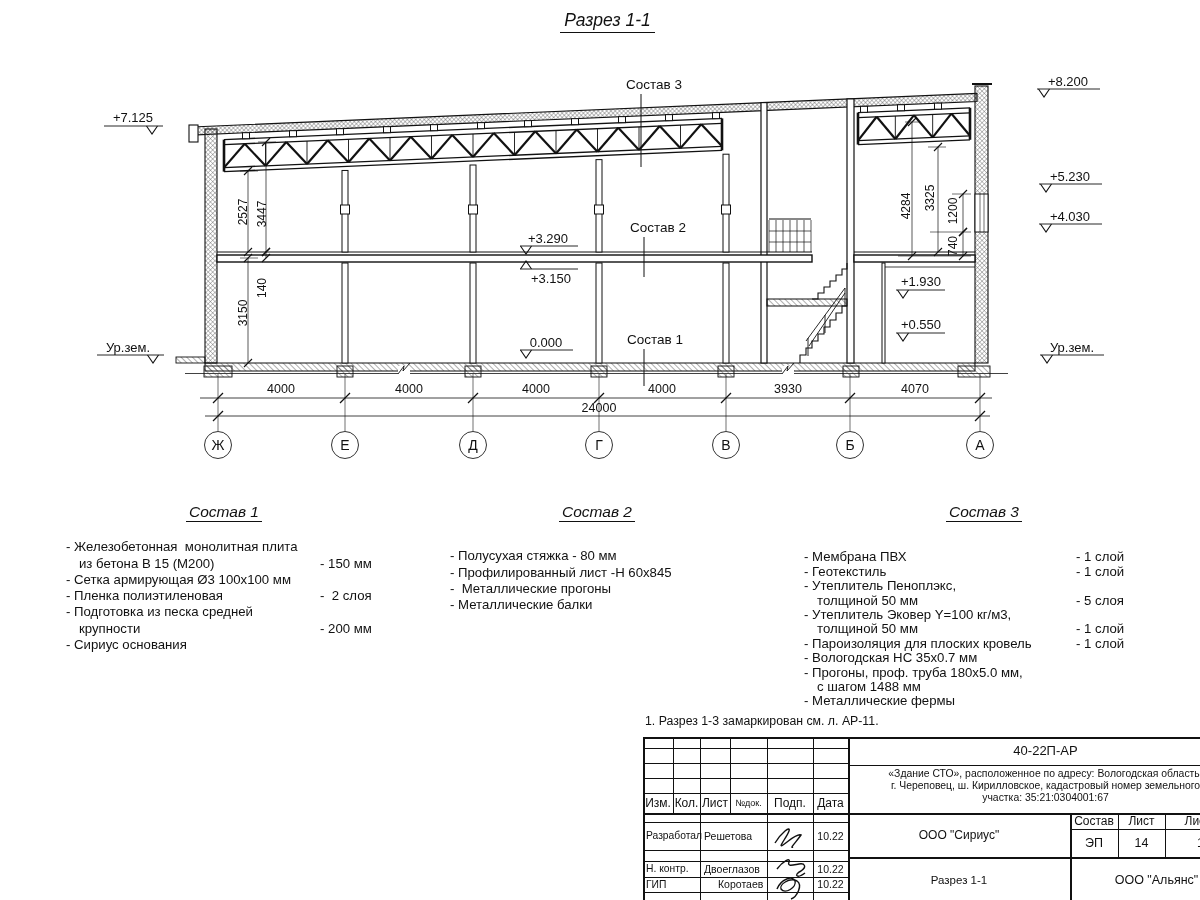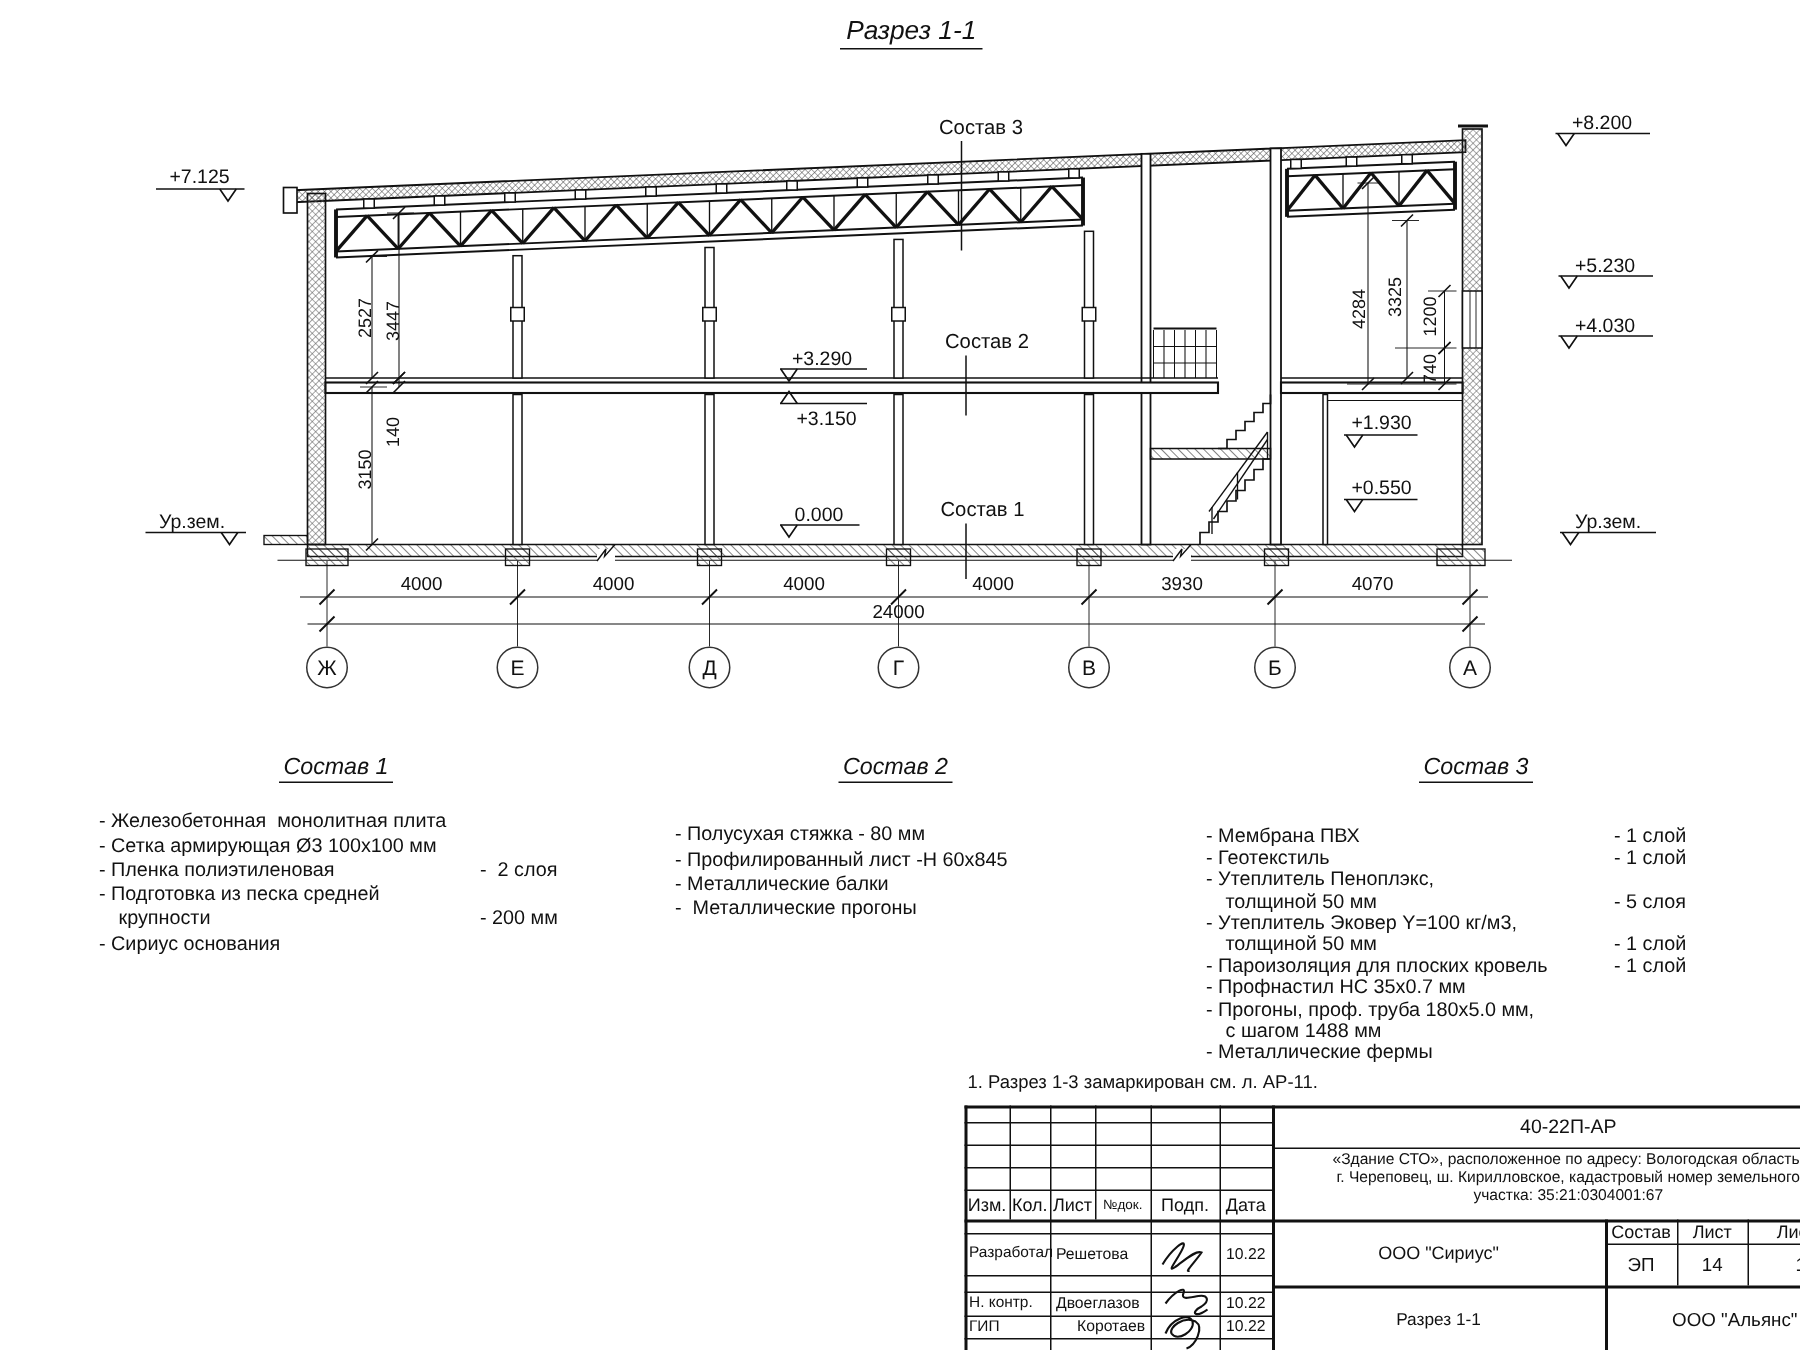--- a/index.html
+++ b/index.html
@@ -305,47 +305,48 @@
   <text x="473" y="450" text-anchor="middle" font-size="14">Д</text>
   <text x="599" y="450" text-anchor="middle" font-size="14">Г</text>
   <text x="726" y="450" text-anchor="middle" font-size="14">В</text>
   <text x="850" y="450" text-anchor="middle" font-size="14">Б</text>
   <text x="980" y="450" text-anchor="middle" font-size="14">А</text>
 </svg>
 
 <div id="s1" class="sostav" style="left:62px;top:504px;width:324px;">
   <div class="st"><span>Состав 1</span></div>
   <div class="ln"><span>- Железобетонная  монолитная плита</span></div>
+  <div class="ln cont"><span>из бетона В 15 (М200)</span><span class="val">- 150 мм</span></div>
   <div class="ln"><span>- Сетка армирующая Ø3 100х100 мм</span></div>
   <div class="ln"><span>- Пленка полиэтиленовая</span><span class="val">-  2 слоя</span></div>
   <div class="ln"><span>- Подготовка из песка средней</span></div>
   <div class="ln cont"><span>крупности</span><span class="val">- 200 мм</span></div>
   <div class="ln"><span>- Сириус основания</span></div>
 </div>
 
 <div id="s2" class="sostav" style="left:440px;top:504px;width:314px;">
   <div class="st"><span>Состав 2</span></div>
   <div style="height:9px"></div>
   <div class="ln" style="padding-left:10px"><span>- Полусухая стяжка - 80 мм</span></div>
   <div class="ln" style="padding-left:10px"><span>- Профилированный лист -Н 60х845</span></div>
+  <div class="ln" style="padding-left:10px"><span>-  Металлические прогоны</span></div>
   <div class="ln" style="padding-left:10px"><span>- Металлические балки</span></div>
-  <div class="ln" style="padding-left:10px"><span>-  Металлические прогоны</span></div>
 </div>
 
 <div id="s3" class="sostav" style="left:800px;top:504px;width:368px;">
   <div class="st"><span>Состав 3</span></div>
   <div style="height:11px"></div>
   <div class="ln"><span>- Мембрана ПВХ</span><span class="val">- 1 слой</span></div>
   <div class="ln"><span>- Геотекстиль</span><span class="val">- 1 слой</span></div>
   <div class="ln"><span>- Утеплитель Пеноплэкс,</span></div>
   <div class="ln cont"><span>толщиной 50 мм</span><span class="val">- 5 слоя</span></div>
   <div class="ln"><span>- Утеплитель Эковер Y=100 кг/м3,</span></div>
   <div class="ln cont"><span>толщиной 50 мм</span><span class="val">- 1 слой</span></div>
   <div class="ln"><span>- Пароизоляция для плоских кровель</span><span class="val">- 1 слой</span></div>
-  <div class="ln"><span>- Профнастил НС 35х0.7 мм</span></div>
+  <div class="ln"><span>- Вологодская НС 35х0.7 мм</span></div>
   <div class="ln"><span>- Прогоны, проф. труба 180х5.0 мм,</span></div>
   <div class="ln cont"><span>с шагом 1488 мм</span></div>
   <div class="ln"><span>- Металлические фермы</span></div>
 </div>
 
 <div class="abs note">1. Разрез 1-3 замаркирован см. л. АР-11.</div>
 
 <div id="tb" class="abs">
 
   <div class="h thick" style="left:0;top:0;width:600px"></div>

